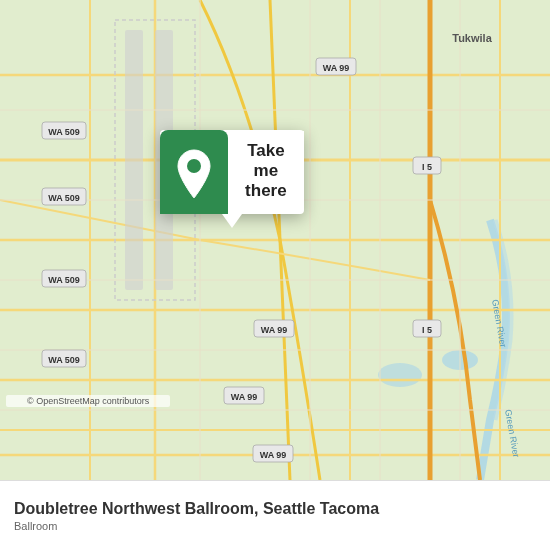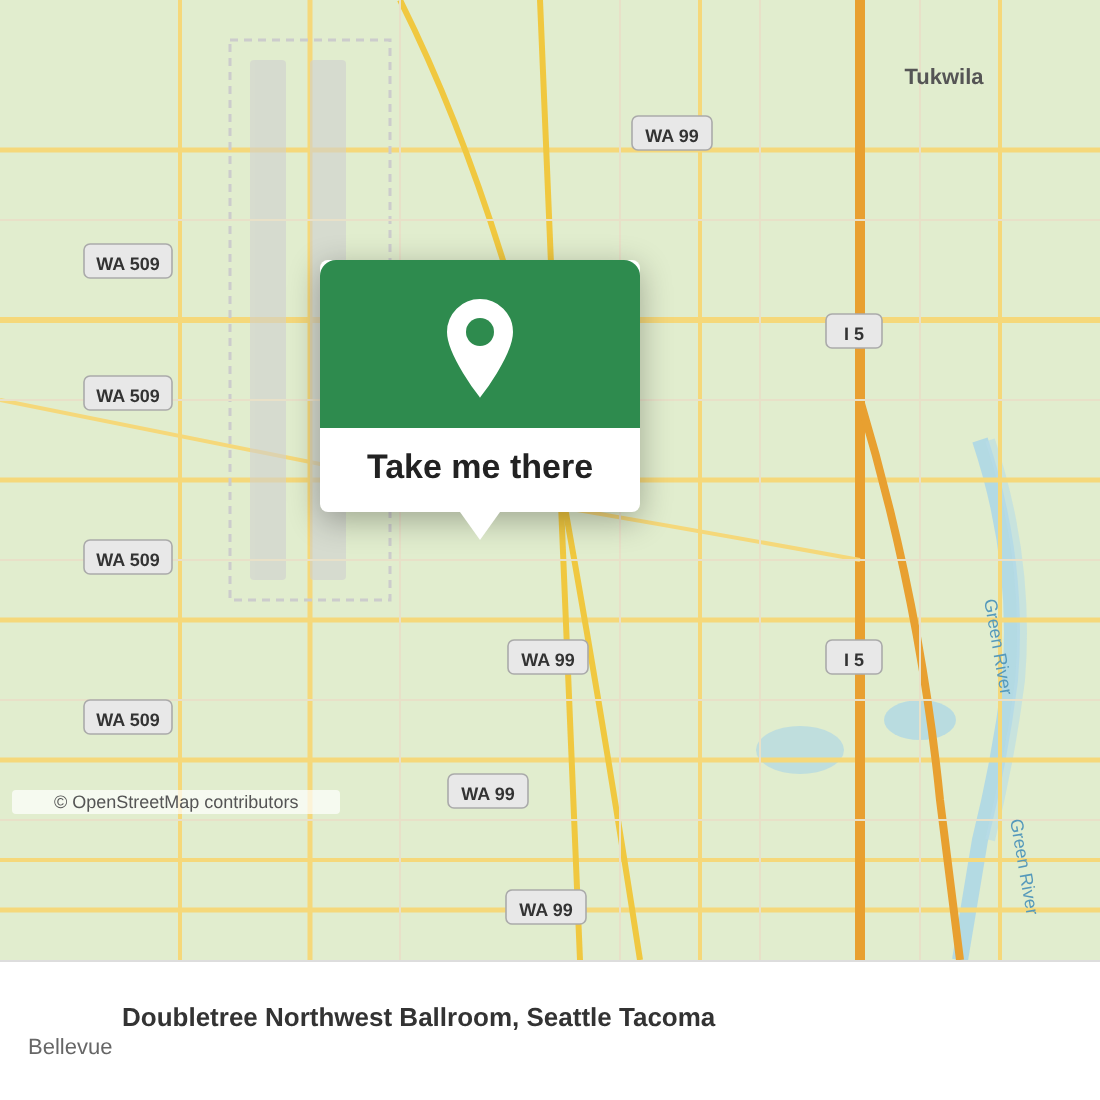--- a/index.html
+++ b/index.html
@@ -24,26 +24,26 @@
     .map-svg {
       width: 100%;
       height: 100%;
     }
 
     
     .popup-card {
       position: absolute;
       top: 130px;
       left: 160px;
-      width: 160px;
+      width: 144px;
       background: white;
       border-radius: 4px;
       box-shadow: 0 4px 16px rgba(0,0,0,0.3);
       display: flex;
-      flex-direction: column;
+      flex-direction: row;
       align-items: center;
       overflow: visible;
     }
 
     .popup-green-area {
       width: 100%;
       background: #2e8b4e;
       border-radius: 8px 8px 0 0;
       display: flex;
       justify-content: center;
@@ -90,24 +90,23 @@
       align-items: center;
       padding: 0 14px;
       position: relative;
     }
 
     .bottom-text {
       flex: 1;
     }
 
     .bottom-title {
-      font-size: 13px;
+      font-size: 16px;
       font-weight: 600;
       color: #333;
-      margin-left: 47px;
     }
 
     .bottom-subtitle {
       font-size: 11px;
       color: #666;
       margin-top: 2px;
     }
 
     .osm-credit {
       position: absolute;
@@ -242,15 +241,15 @@
 
   
   <div class="osm-credit">
     <span>© OpenStreetMap contributors</span>
   </div>
 </div>
 
 <div class="bottom-bar">
   <div class="bottom-text">
     <div class="bottom-title">Doubletree Northwest Ballroom, Seattle Tacoma</div>
-    <div class="bottom-subtitle">Bellevue</div>
+    <div class="bottom-subtitle">Ballroom</div>
   </div>
 </div>
 
 </body></html>

